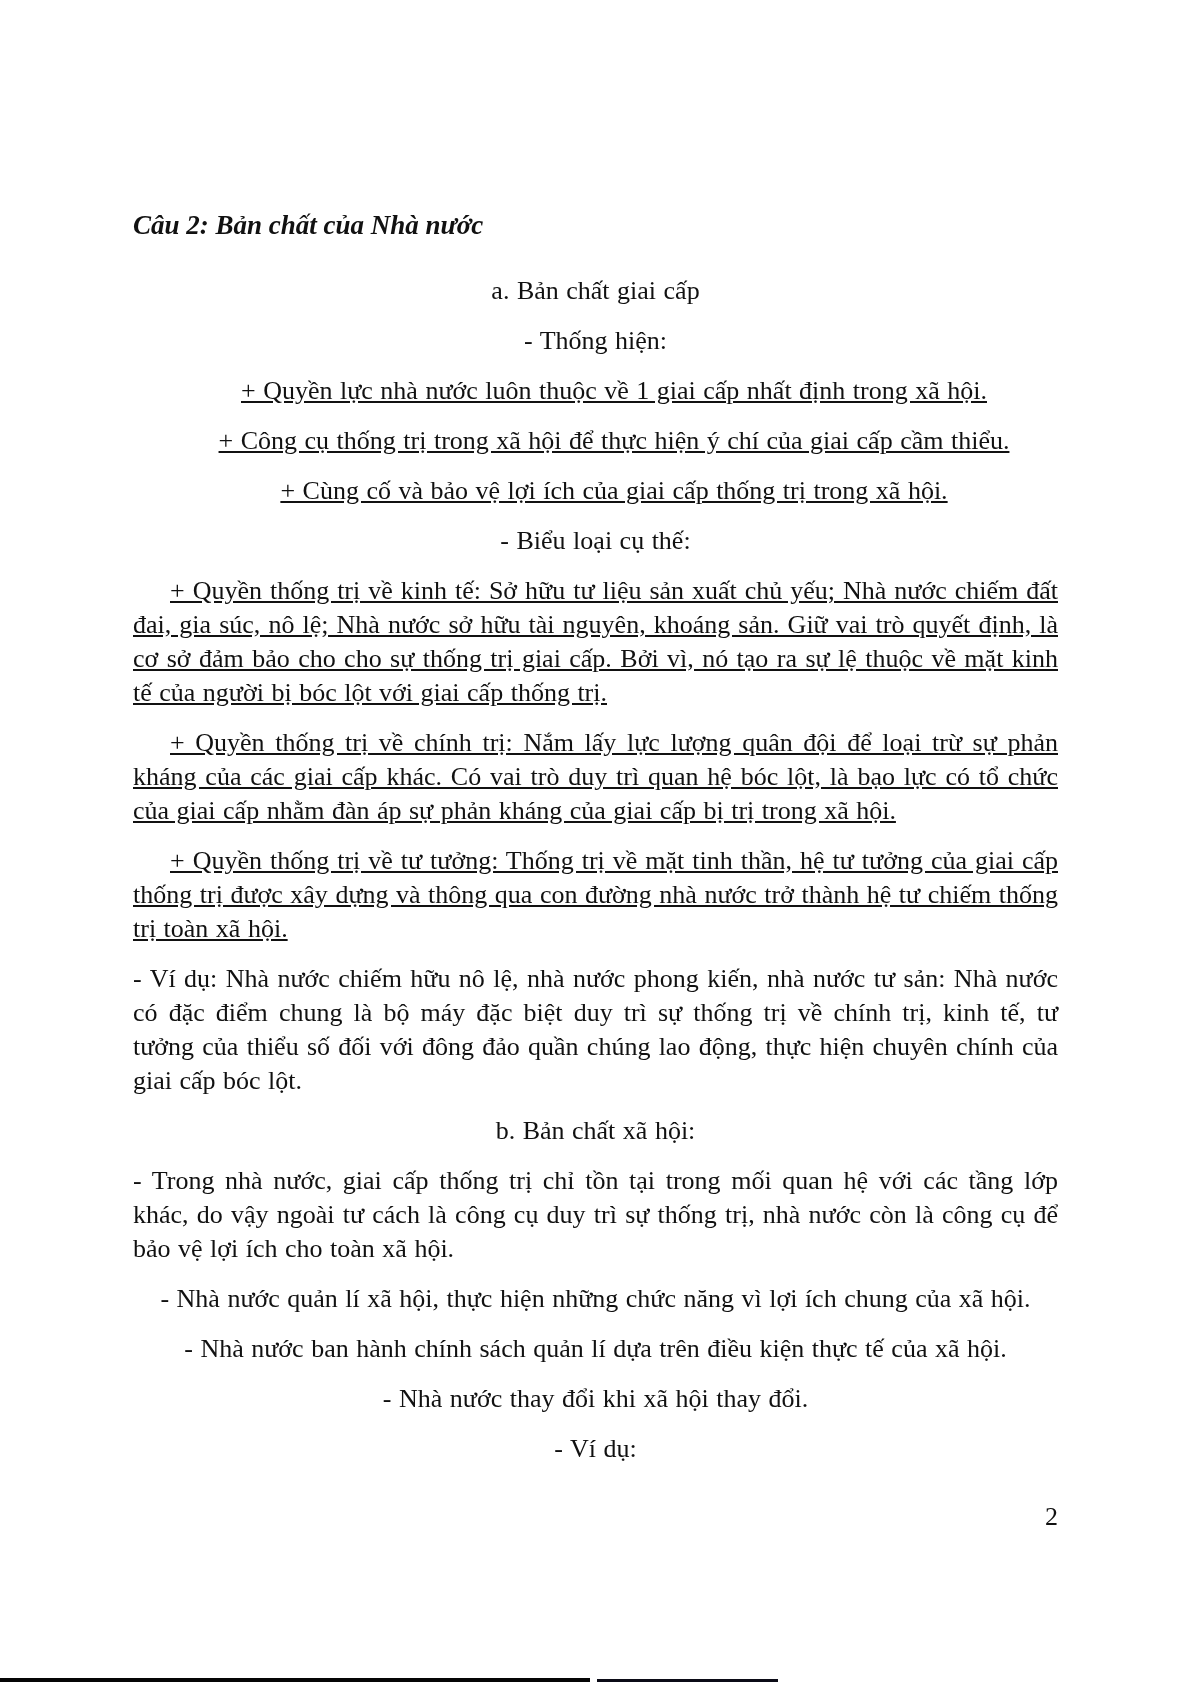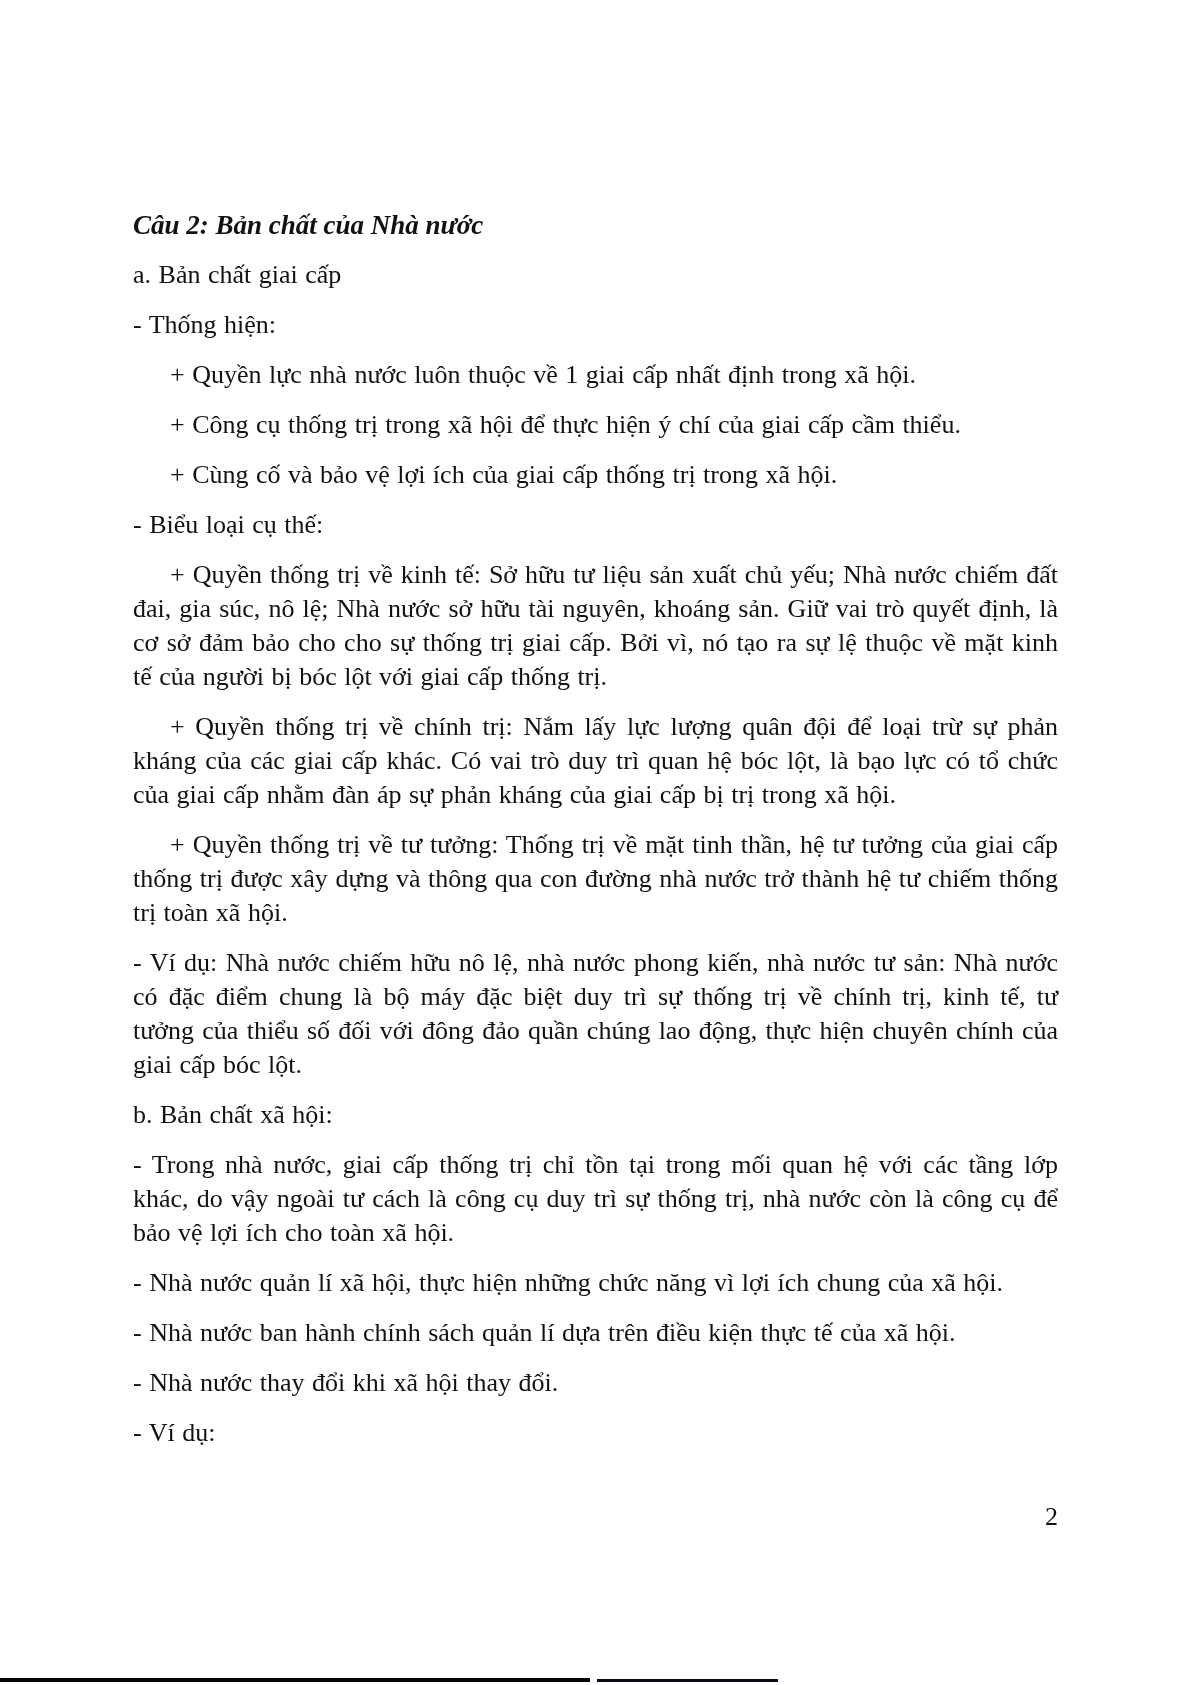--- a/index.html
+++ b/index.html
@@ -20,31 +20,32 @@
     position: absolute;
     left: 133px;
     right: 133px;
     top: 208px;
   }
   .doc-title {
     font-size: 27px;
     line-height: 34px;
     font-weight: bold;
     font-style: italic;
-    margin: 0 0 16px 0;
+    margin: 0 0 32px 0;
   }
   .para {
     font-size: 26px;
     line-height: 34px;
     margin: 0 0 16px 0;
-    text-align: left;
+    text-align: center;
     word-spacing: 1px;
   }
   .para.indent {
     text-indent: 37px;
+    text-decoration: underline;
   }
   .para.justify {
     text-align: justify;
   }
   .page-number {
     position: absolute;
     top: 1500px;
     right: 133px;
     font-size: 26px;
     line-height: 34px;

